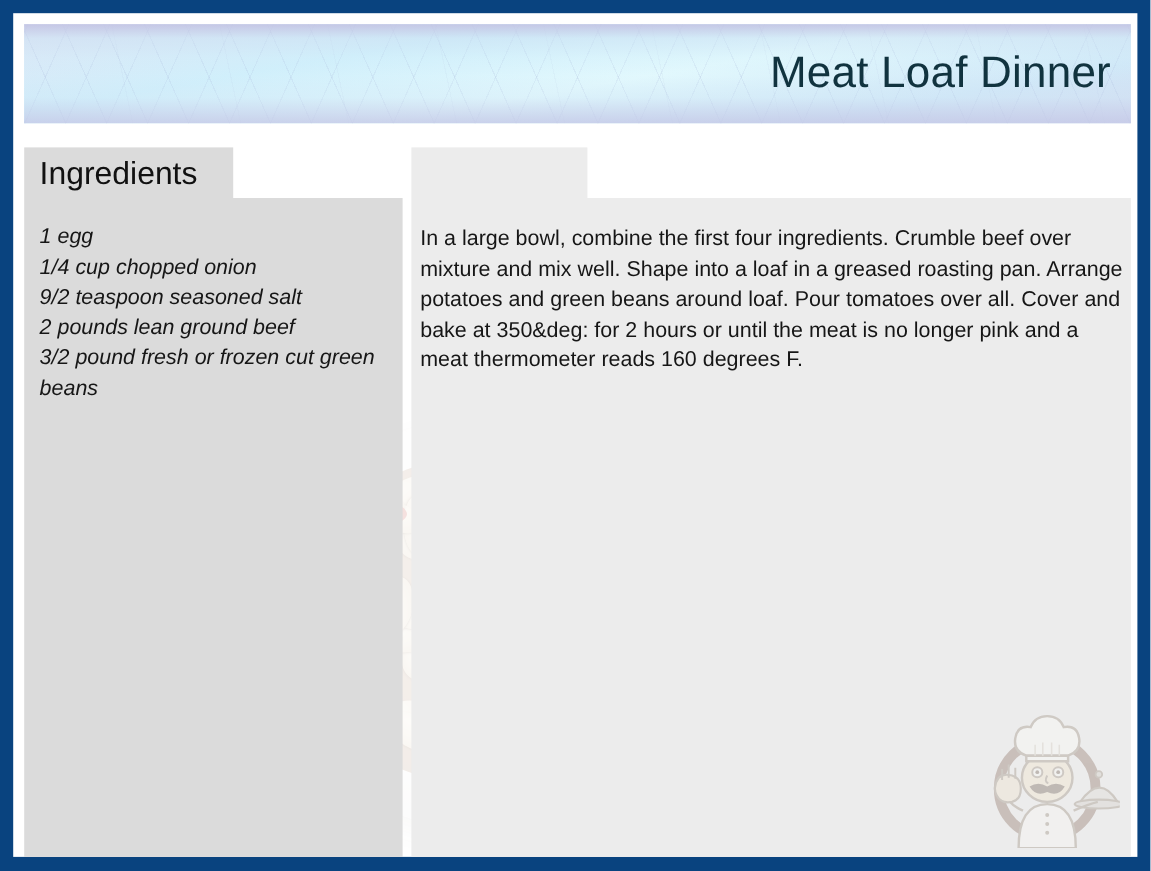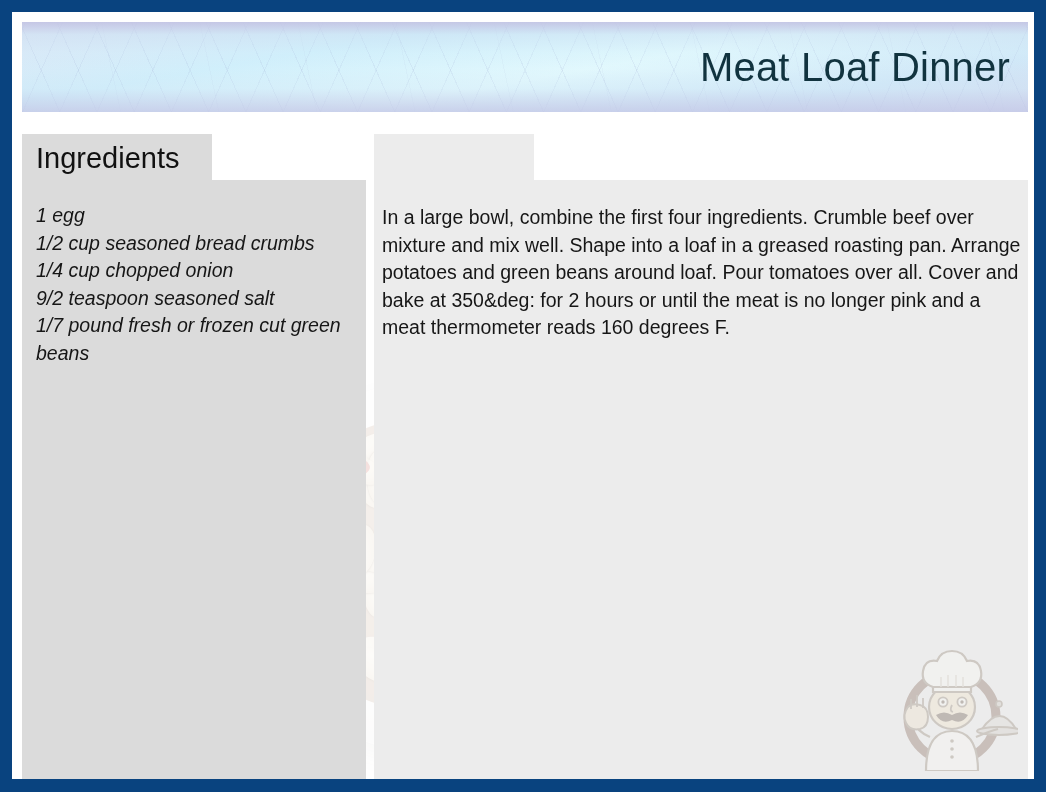--- a/index.html
+++ b/index.html
@@ -246,24 +246,24 @@
 
     <div class="banner">
       <div class="banner-title">Meat Loaf Dinner</div>
     </div>
 
     <div class="ingredients-tab"></div>
     <div class="ingredients-panel"></div>
     <div class="panel-heading ingredients-heading">Ingredients</div>
     <div class="ingredients-list">
       <div>1 egg</div>
-      <div>1/2 cup seasoned bread crumbs</div>
       <div>1/4 cup chopped onion</div>
       <div>9/2 teaspoon seasoned salt</div>
-      <div>1/7 pound fresh or frozen cut green beans</div>
+      <div>2 pounds lean ground beef</div>
+      <div>3/2 pound fresh or frozen cut green beans</div>
     </div>
 
     <div class="directions-tab"></div>
     <div class="directions-panel"></div>
     <div class="directions-text">In a large bowl, combine the first four ingredients. Crumble beef over mixture and mix well. Shape into a loaf in a greased roasting pan. Arrange potatoes and green beans around loaf. Pour tomatoes over all. Cover and bake at 350&amp;deg: for 2 hours or until the meat is no longer pink and a meat thermometer reads 160 degrees F.</div>
 
     <div class="food-photo">
       <div class="bowl-outer"></div>
       <div class="bowl-inner" id="beans-host">
           <div class="bean" style="left: 103.808px; top: 155.17px; width: 38.9174px; height: 22.5135px; transform: rotate(-89.2167deg);"></div>

